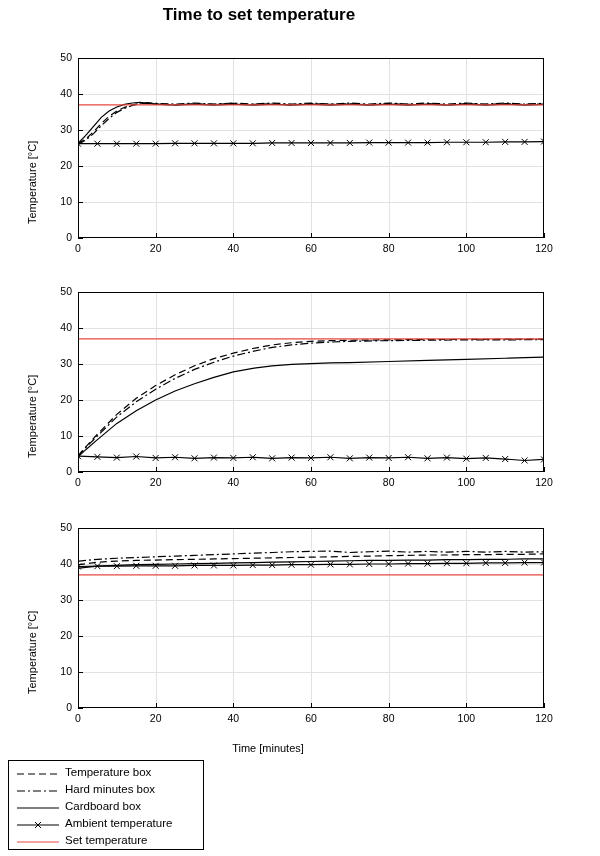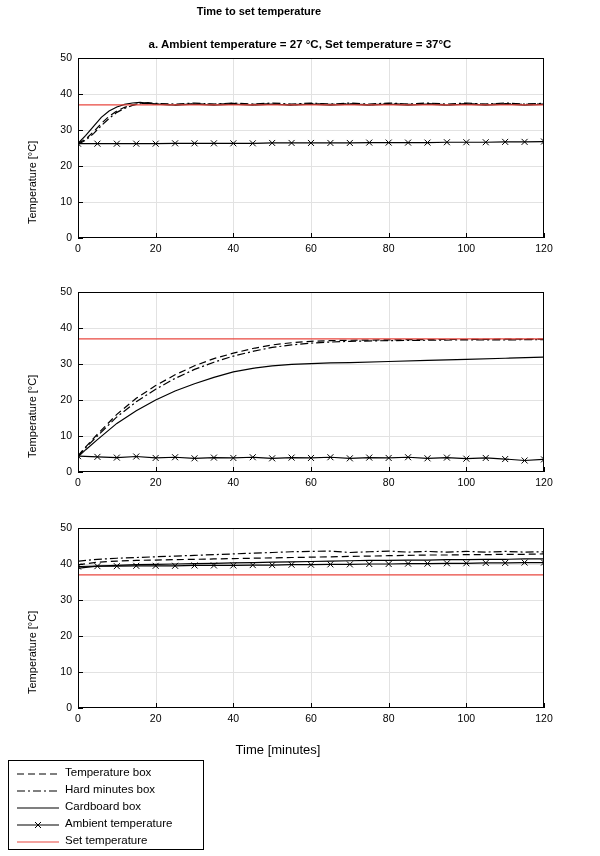--- a/index.html
+++ b/index.html
@@ -5,21 +5,21 @@
   html,body{margin:0;padding:0;}
   body{
     width:600px;height:856px;background:#ffffff;
     font-family:"Liberation Sans", sans-serif;
     color:#000;
     position:relative;
     overflow:hidden;
   }
   .fig-title{
     position:absolute;left:0;top:5px;width:518px;text-align:center;
-    font-size:11px;font-weight:bold;
+    font-size:17px;font-weight:bold;
   }
   .panel{position:absolute;left:0;width:600px;}
   .panel-title{
     position:absolute;left:0;width:600px;text-align:center;
     font-size:11.5px;font-weight:bold;top:0;
   }
   .plotbox{
     position:absolute;border:1px solid #000;background:#fff;
     box-sizing:border-box;
   }
@@ -27,21 +27,21 @@
     position:absolute;font-size:11px;
     transform:rotate(-90deg);transform-origin:left top;white-space:nowrap;
   }
   .ytick{
     position:absolute;font-size:10.5px;text-align:right;width:28px;
   }
   .xtick{
     position:absolute;font-size:10.5px;text-align:center;width:30px;
   }
   .xlabel{
-    position:absolute;font-size:13px;text-align:center;width:536px;left:10px;
+    position:absolute;font-size:11px;text-align:center;width:536px;left:0;
   }
   .gridline{position:absolute;background:#e2e2e2;height:1px;}
   .vgridline{position:absolute;background:#e2e2e2;width:1px;}
   .tickmark{position:absolute;background:#000;}
   svg.curves{position:absolute;left:0;top:0;overflow:visible;}
   .legend-box{
     position:absolute;left:8px;top:760px;width:196px;height:90px;
     border:1px solid #000;background:#fff;box-sizing:border-box;
   }
   .legend-row{
@@ -54,21 +54,20 @@
     position:absolute;left:56px;top:1px;font-size:11.5px;white-space:nowrap;
   }
 </style>
 </head>
 <body>
 
 <div class="fig-title">Time to set temperature</div>
 
 <div id="panels">
     <div class="panel" style="top: 38px; height: 240px;">
-      <div class="panel-title">a. Ambient temperature = 27 °C, Set temperature = 37°C</div>
       <div class="ylabel" style="left: 26px; top: 186px;">Temperature [°C]</div>
       <div class="plotbox" style="left: 78px; top: 20px; width: 466px; height: 180px;"></div>
       <div class="ytick" style="left: 44px; top: 193px;">0</div>
       <div class="tickmark" style="left: 78px; top: 200px; width: 5px; height: 1px;"></div>
       <div class="gridline" style="left: 79px; top: 164px; width: 464px;"></div>
       <div class="ytick" style="left: 44px; top: 157px;">10</div>
       <div class="tickmark" style="left: 78px; top: 164px; width: 5px; height: 1px;"></div>
       <div class="gridline" style="left: 79px; top: 128px; width: 464px;"></div>
       <div class="ytick" style="left: 44px; top: 121px;">20</div>
       <div class="tickmark" style="left: 78px; top: 128px; width: 5px; height: 1px;"></div>

